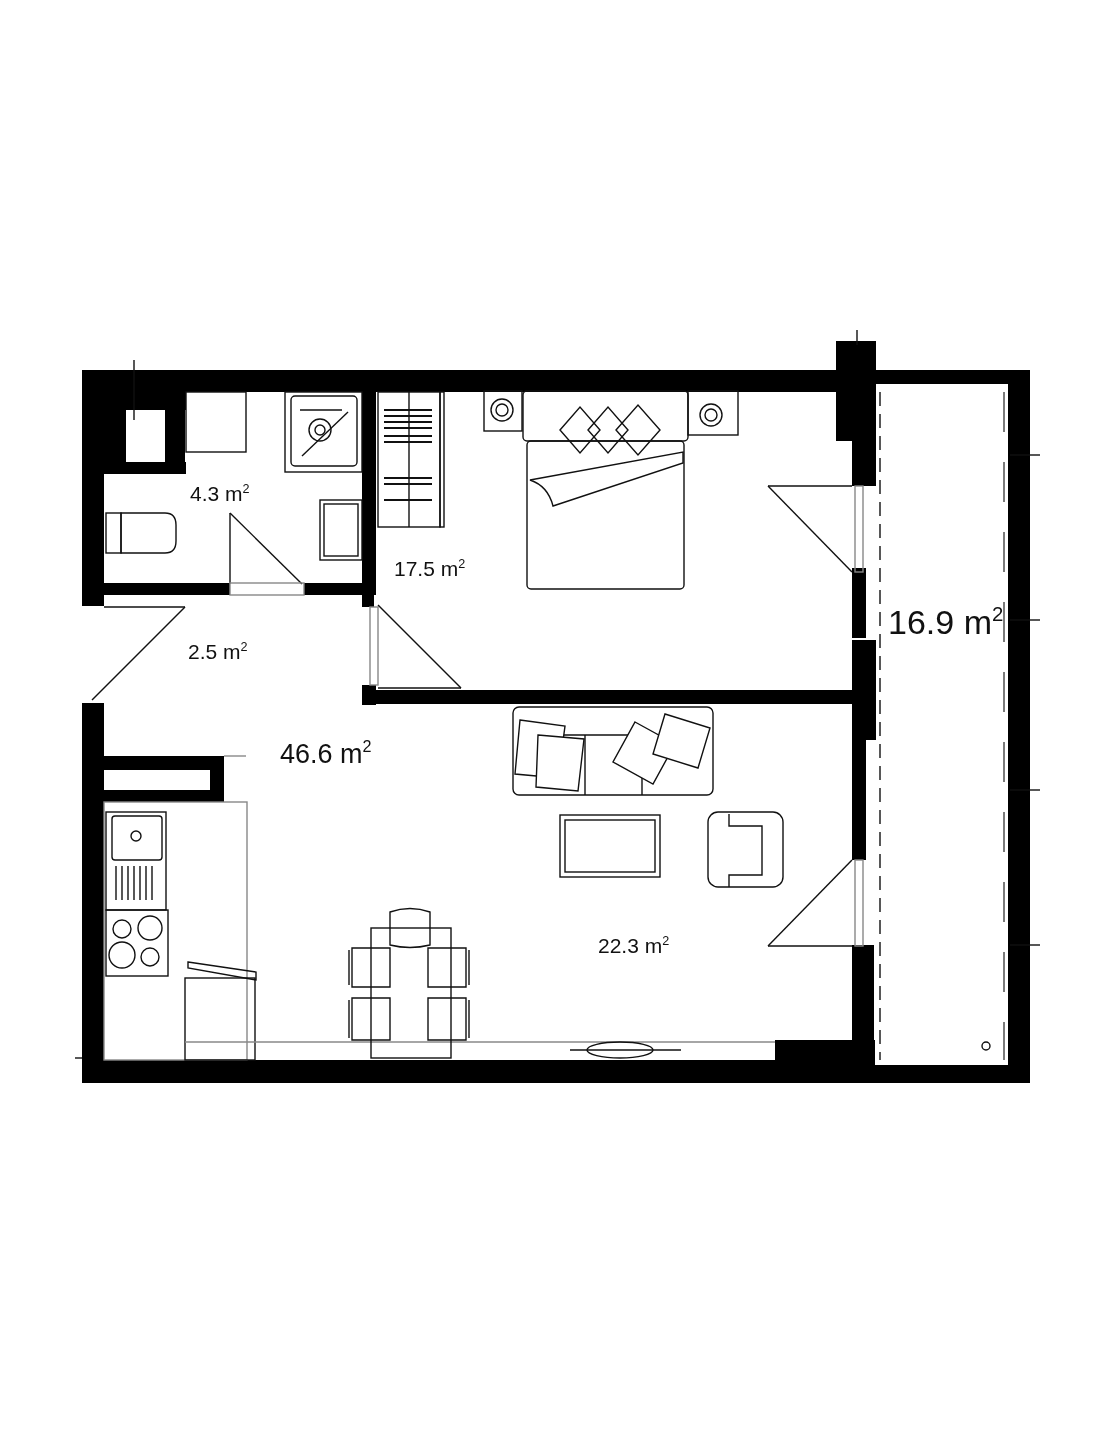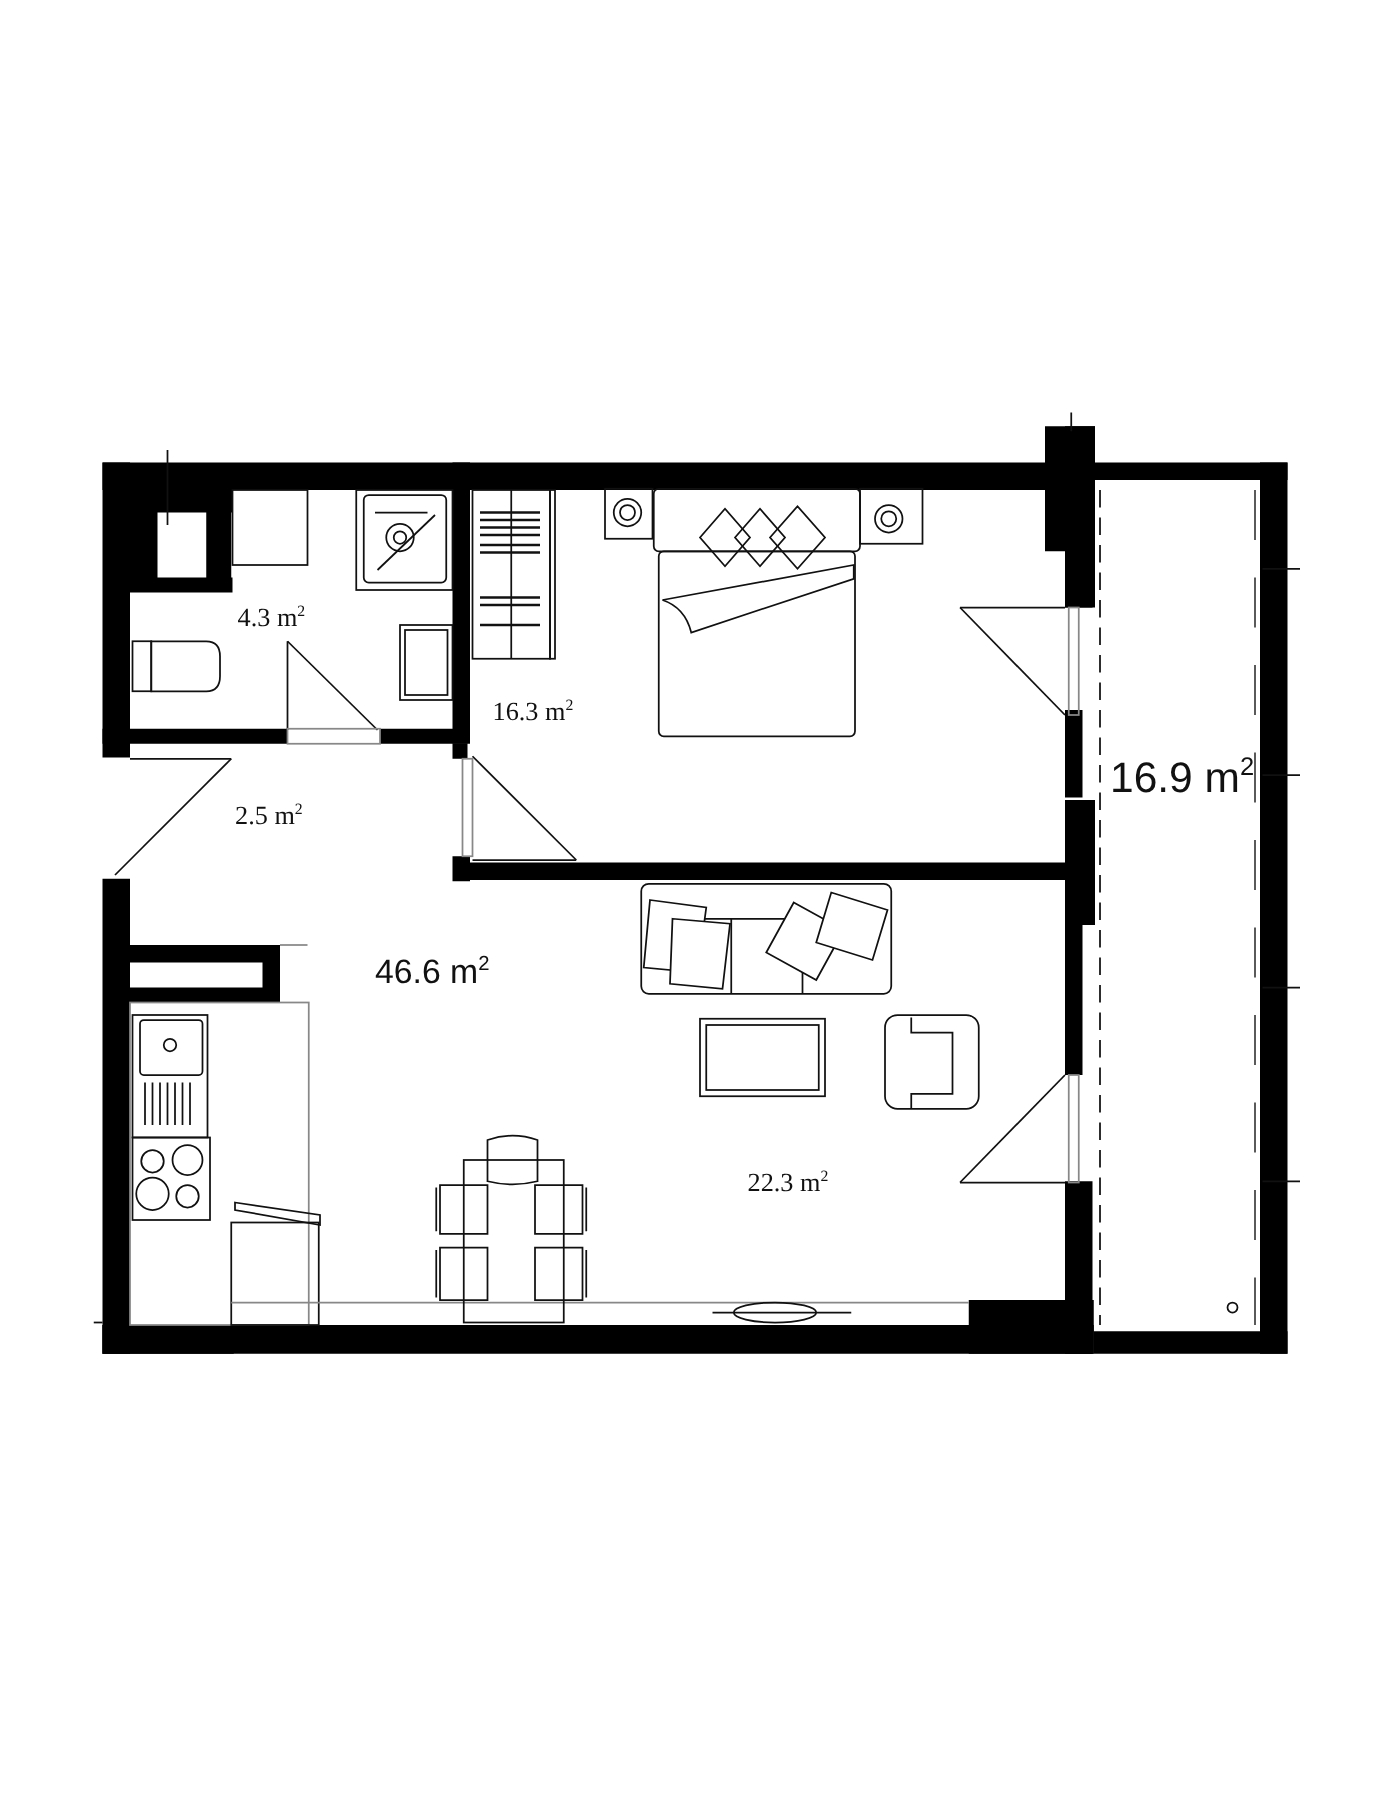--- a/index.html
+++ b/index.html
@@ -1,20 +1,20 @@
 <!DOCTYPE html>
 <html><head>
 <meta charset="utf-8">
 <style>
   html,body{margin:0;padding:0;background:#ffffff;}
   body{width:1113px;height:1440px;position:relative;overflow:hidden;font-family:"Liberation Sans",sans-serif;}
   svg{position:absolute;left:0;top:0;}
   .label{position:absolute;color:#111;font-family:"Liberation Sans",sans-serif;white-space:nowrap;}
   .label sup{font-size:0.6em;vertical-align:0.65em;}
-  .sm{font-size:21px;font-family:Liberation Serif, serif;}
+  .sm{font-size:21px;}
   .md{font-size:27px;}
   .lg{font-size:34px;}
 </style>
 </head>
 <body>
 
 <svg width="1113" height="1440" viewBox="0 0 1113 1440" xmlns="http://www.w3.org/2000/svg">
   <g fill="#000">
 
     <rect x="82" y="370" width="793" height="22"></rect>
@@ -187,21 +187,21 @@
     <line x1="1010" y1="455" x2="1040" y2="455"></line>
     <line x1="1010" y1="620" x2="1040" y2="620"></line>
     <line x1="1010" y1="790" x2="1040" y2="790"></line>
     <line x1="1010" y1="945" x2="1040" y2="945"></line>
     <line x1="75" y1="1058" x2="82" y2="1058"></line>
   </g>
 </svg>
 
 <div class="label sm" style="left:190px;top:482px;"><span>4.3</span> <span>m</span><sup>2</sup></div>
 
-<div class="label sm" style="left:394px;top:557px;"><span>16.3</span> <span>m</span><sup>2</sup></div>
+<div class="label sm" style="left:394px;top:557px;"><span>17.5</span> <span>m</span><sup>2</sup></div>
 
 <div class="label sm" style="left:188px;top:640px;"><span>2.5</span> <span>m</span><sup>2</sup></div>
 
-<div class="label md" style="left:280px;top:762px;margin-left:20px;"><span>46.6</span> <span>m</span><sup>2</sup></div>
+<div class="label md" style="left:280px;top:737px;"><span>46.6</span> <span>m</span><sup>2</sup></div>
 
 <div class="label sm" style="left:598px;top:934px;"><span>22.3</span> <span>m</span><sup>2</sup></div>
 
 <div class="label lg" style="left:888px;top:603px;"><span>16.9</span> <span>m</span><sup>2</sup></div>
 
 </body></html>

